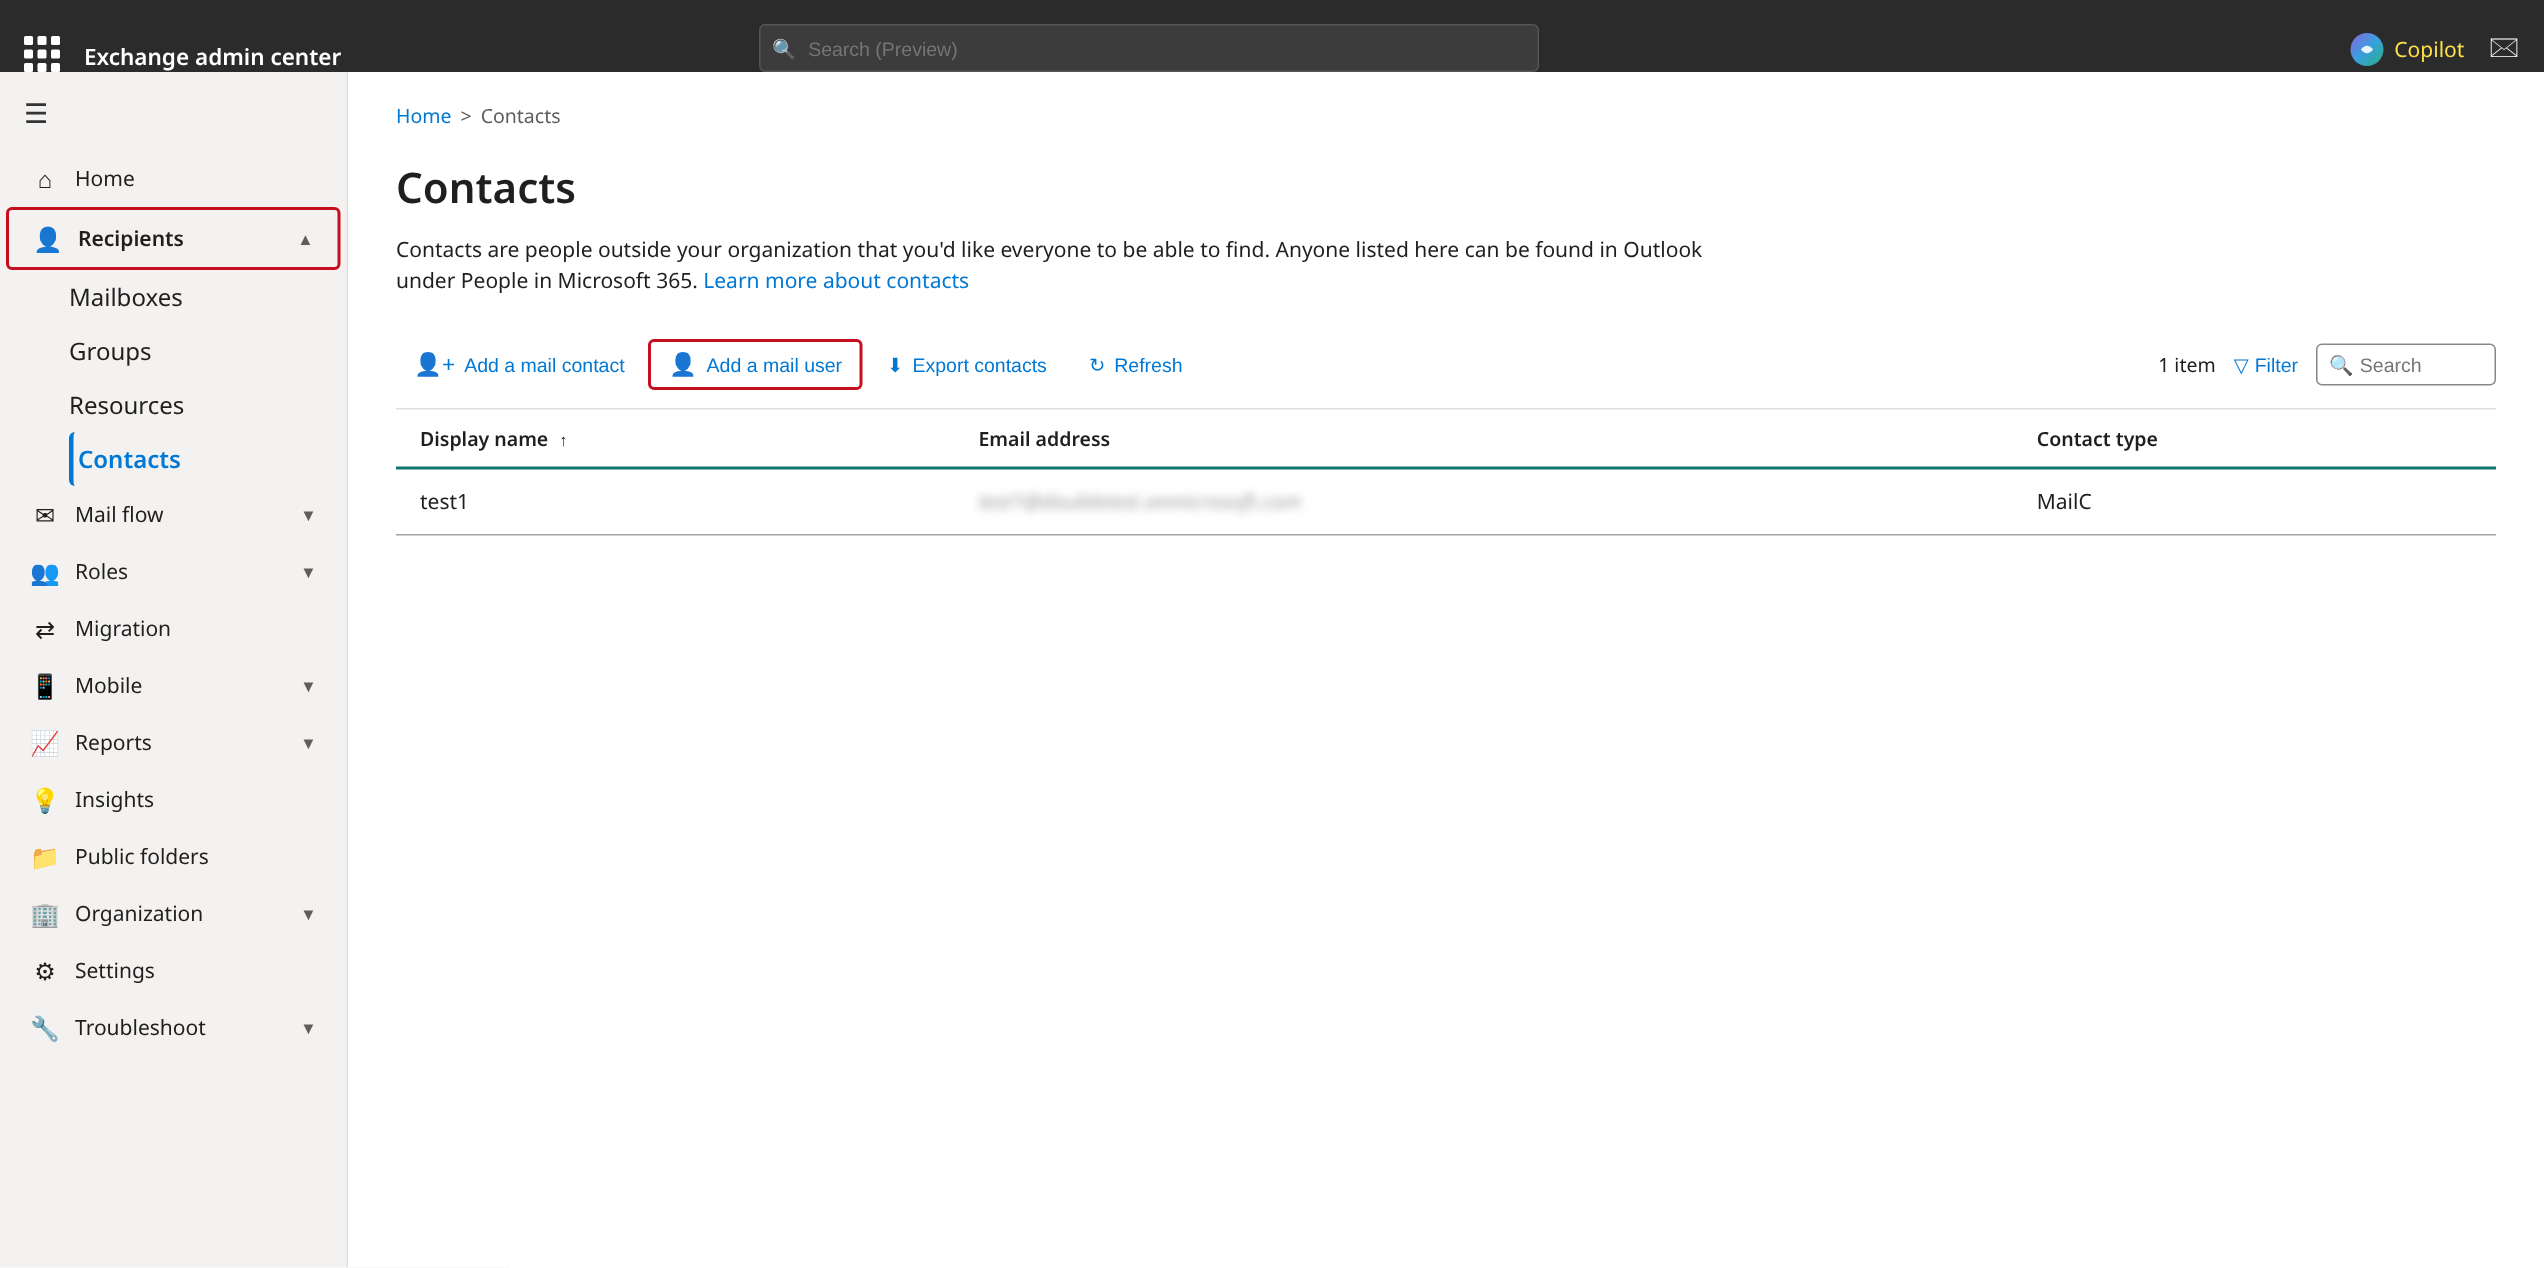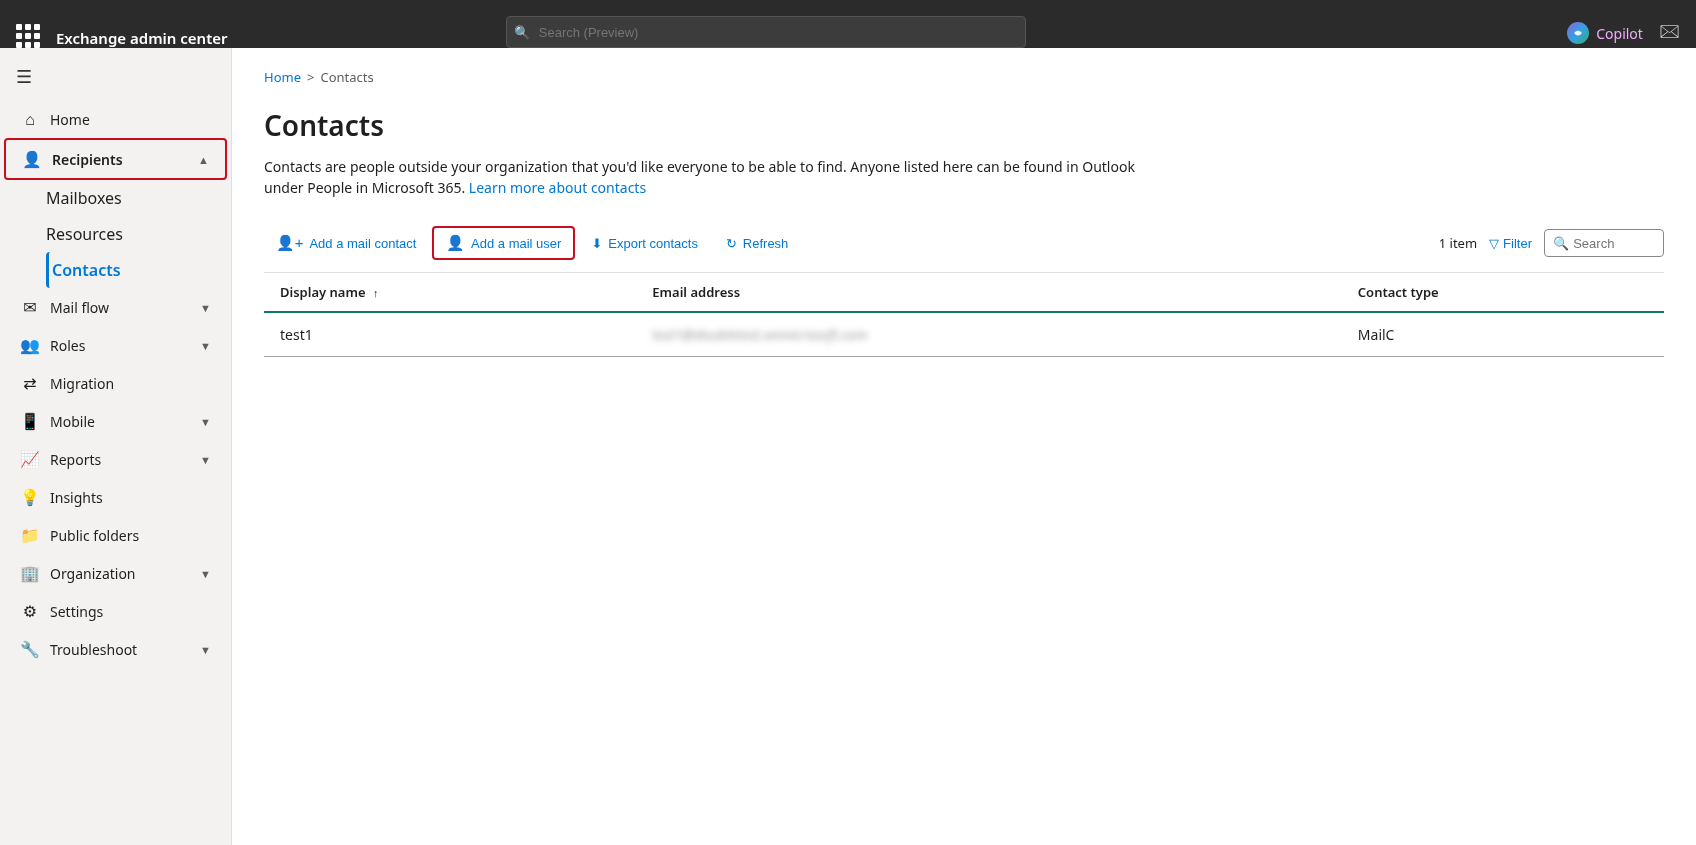--- a/index.html
+++ b/index.html
@@ -62,21 +62,21 @@
     .topbar-right {
       margin-left: auto;
       display: flex;
       align-items: center;
       gap: 16px;
     }
     .copilot-btn {
       display: flex;
       align-items: center;
       gap: 6px;
-      color: #f0abfc;
+      color: #fde047;
       cursor: pointer;
       font-size: 14px;
     }
     .copilot-icon {
       width: 24px;
       height: 24px;
     }
     .mail-icon-btn {
       color: #fff;
       font-size: 18px;
@@ -323,20 +323,23 @@
 
     <div class="sidebar-item recipients-active-parent recipients-highlight" style="border:2px solid #c50f1f; border-radius:4px;">
       <span class="sidebar-icon">👤</span>
       <span class="sidebar-label">Recipients</span>
       <span class="chevron">▲</span>
     </div>
 
     <div class="sidebar-sub">
       <div class="sidebar-sub-item">
         <span>Mailboxes</span>
+      </div>
+      <div class="sidebar-sub-item">
+        <span>Groups</span>
       </div>
       <div class="sidebar-sub-item">
         <span>Resources</span>
       </div>
       <div class="sidebar-sub-item active-sub">
         <span>Contacts</span>
       </div>
     </div>
 
     <div class="sidebar-item">

